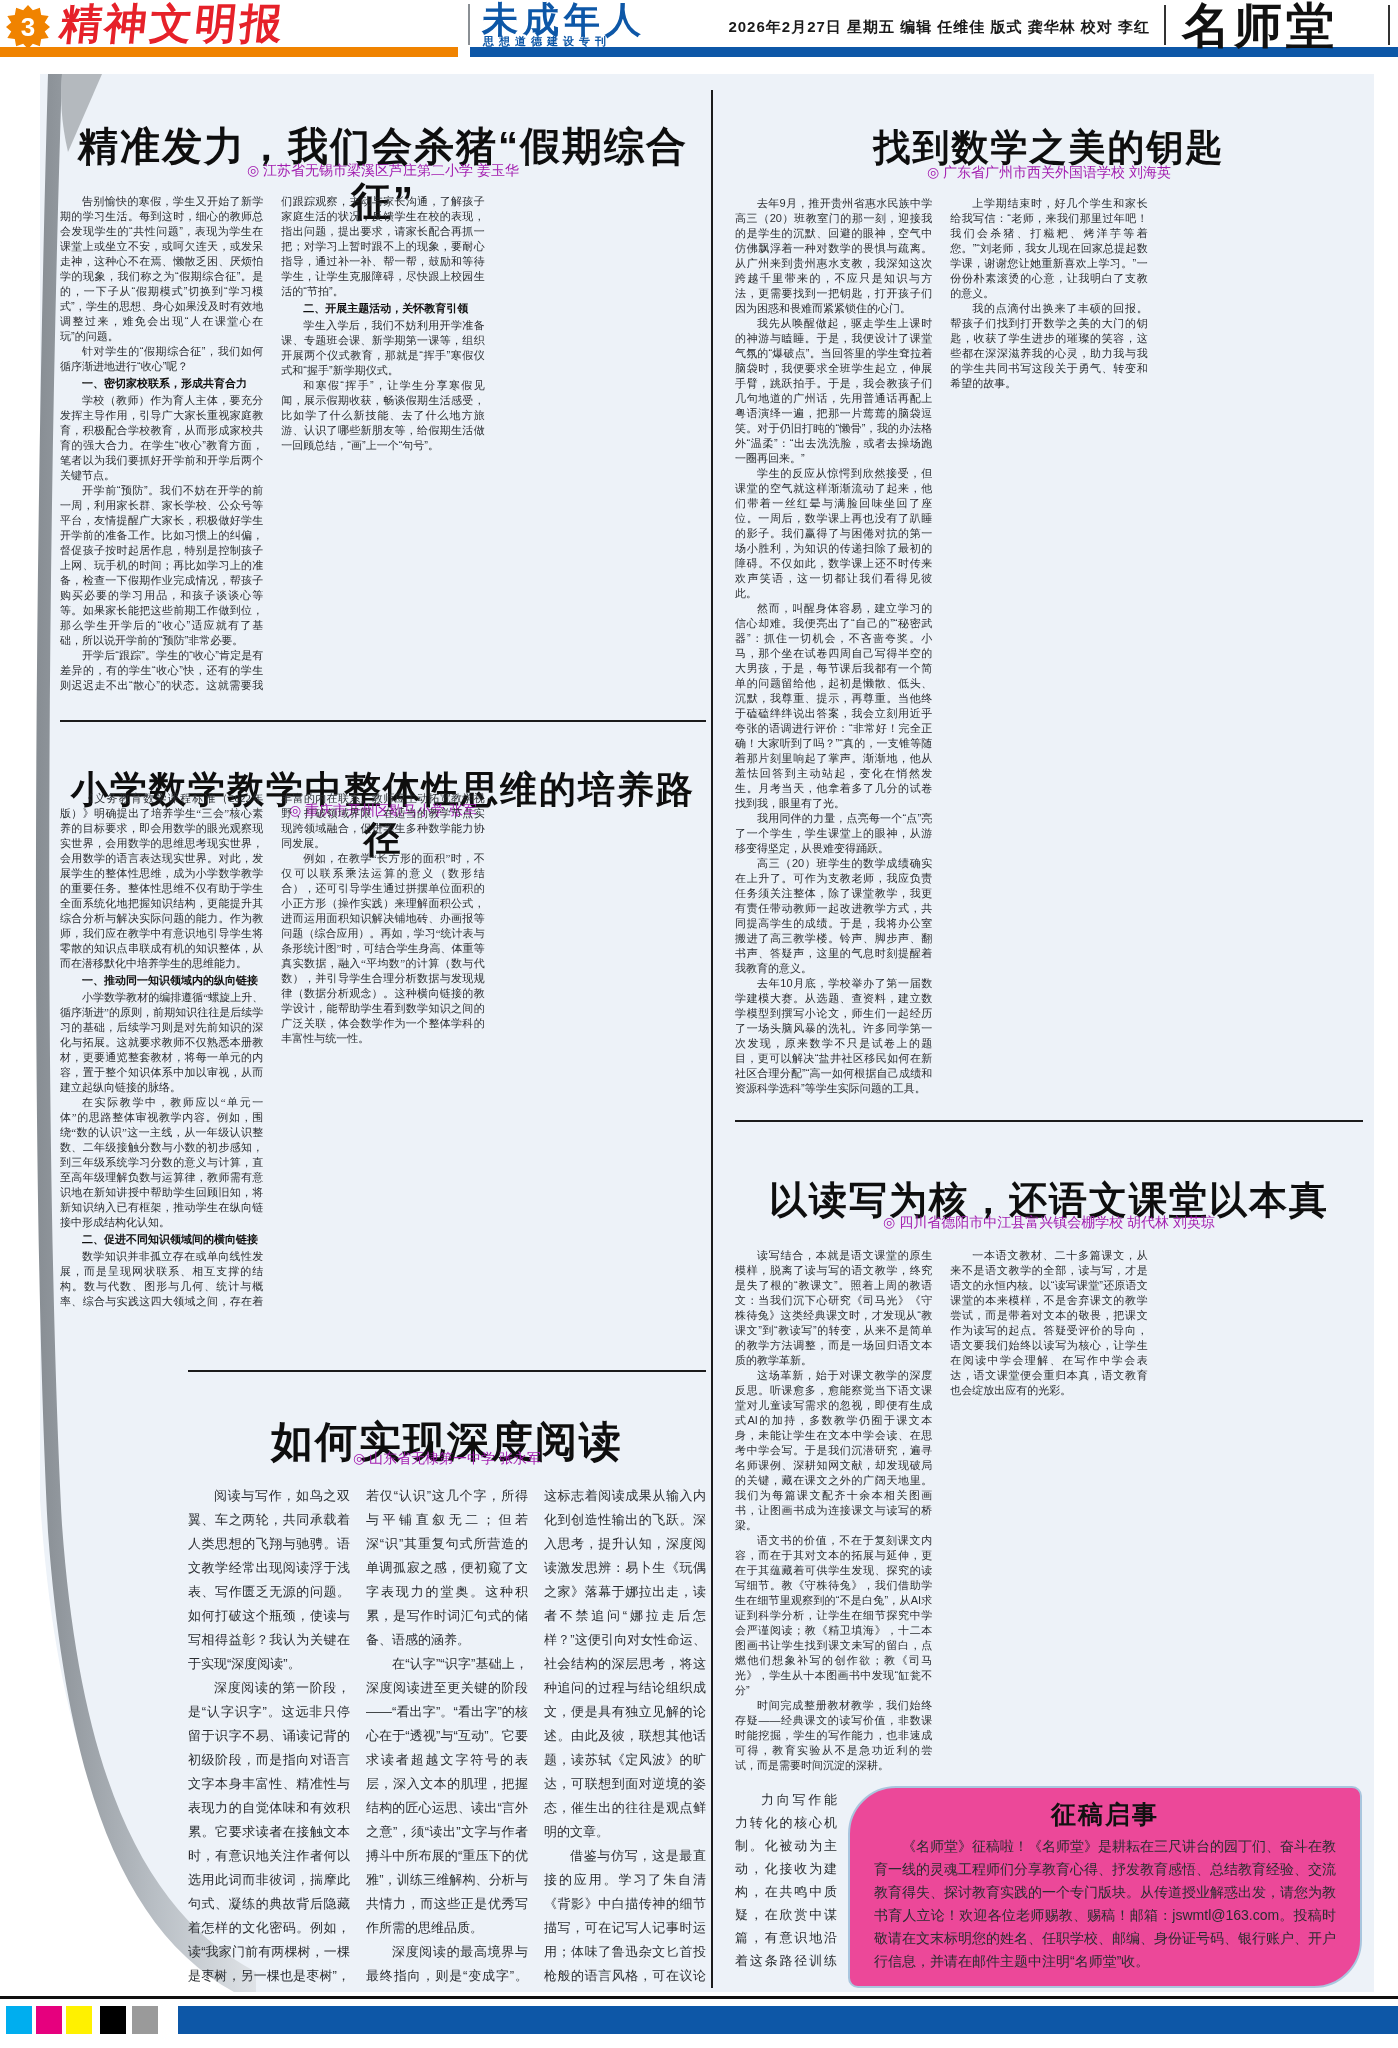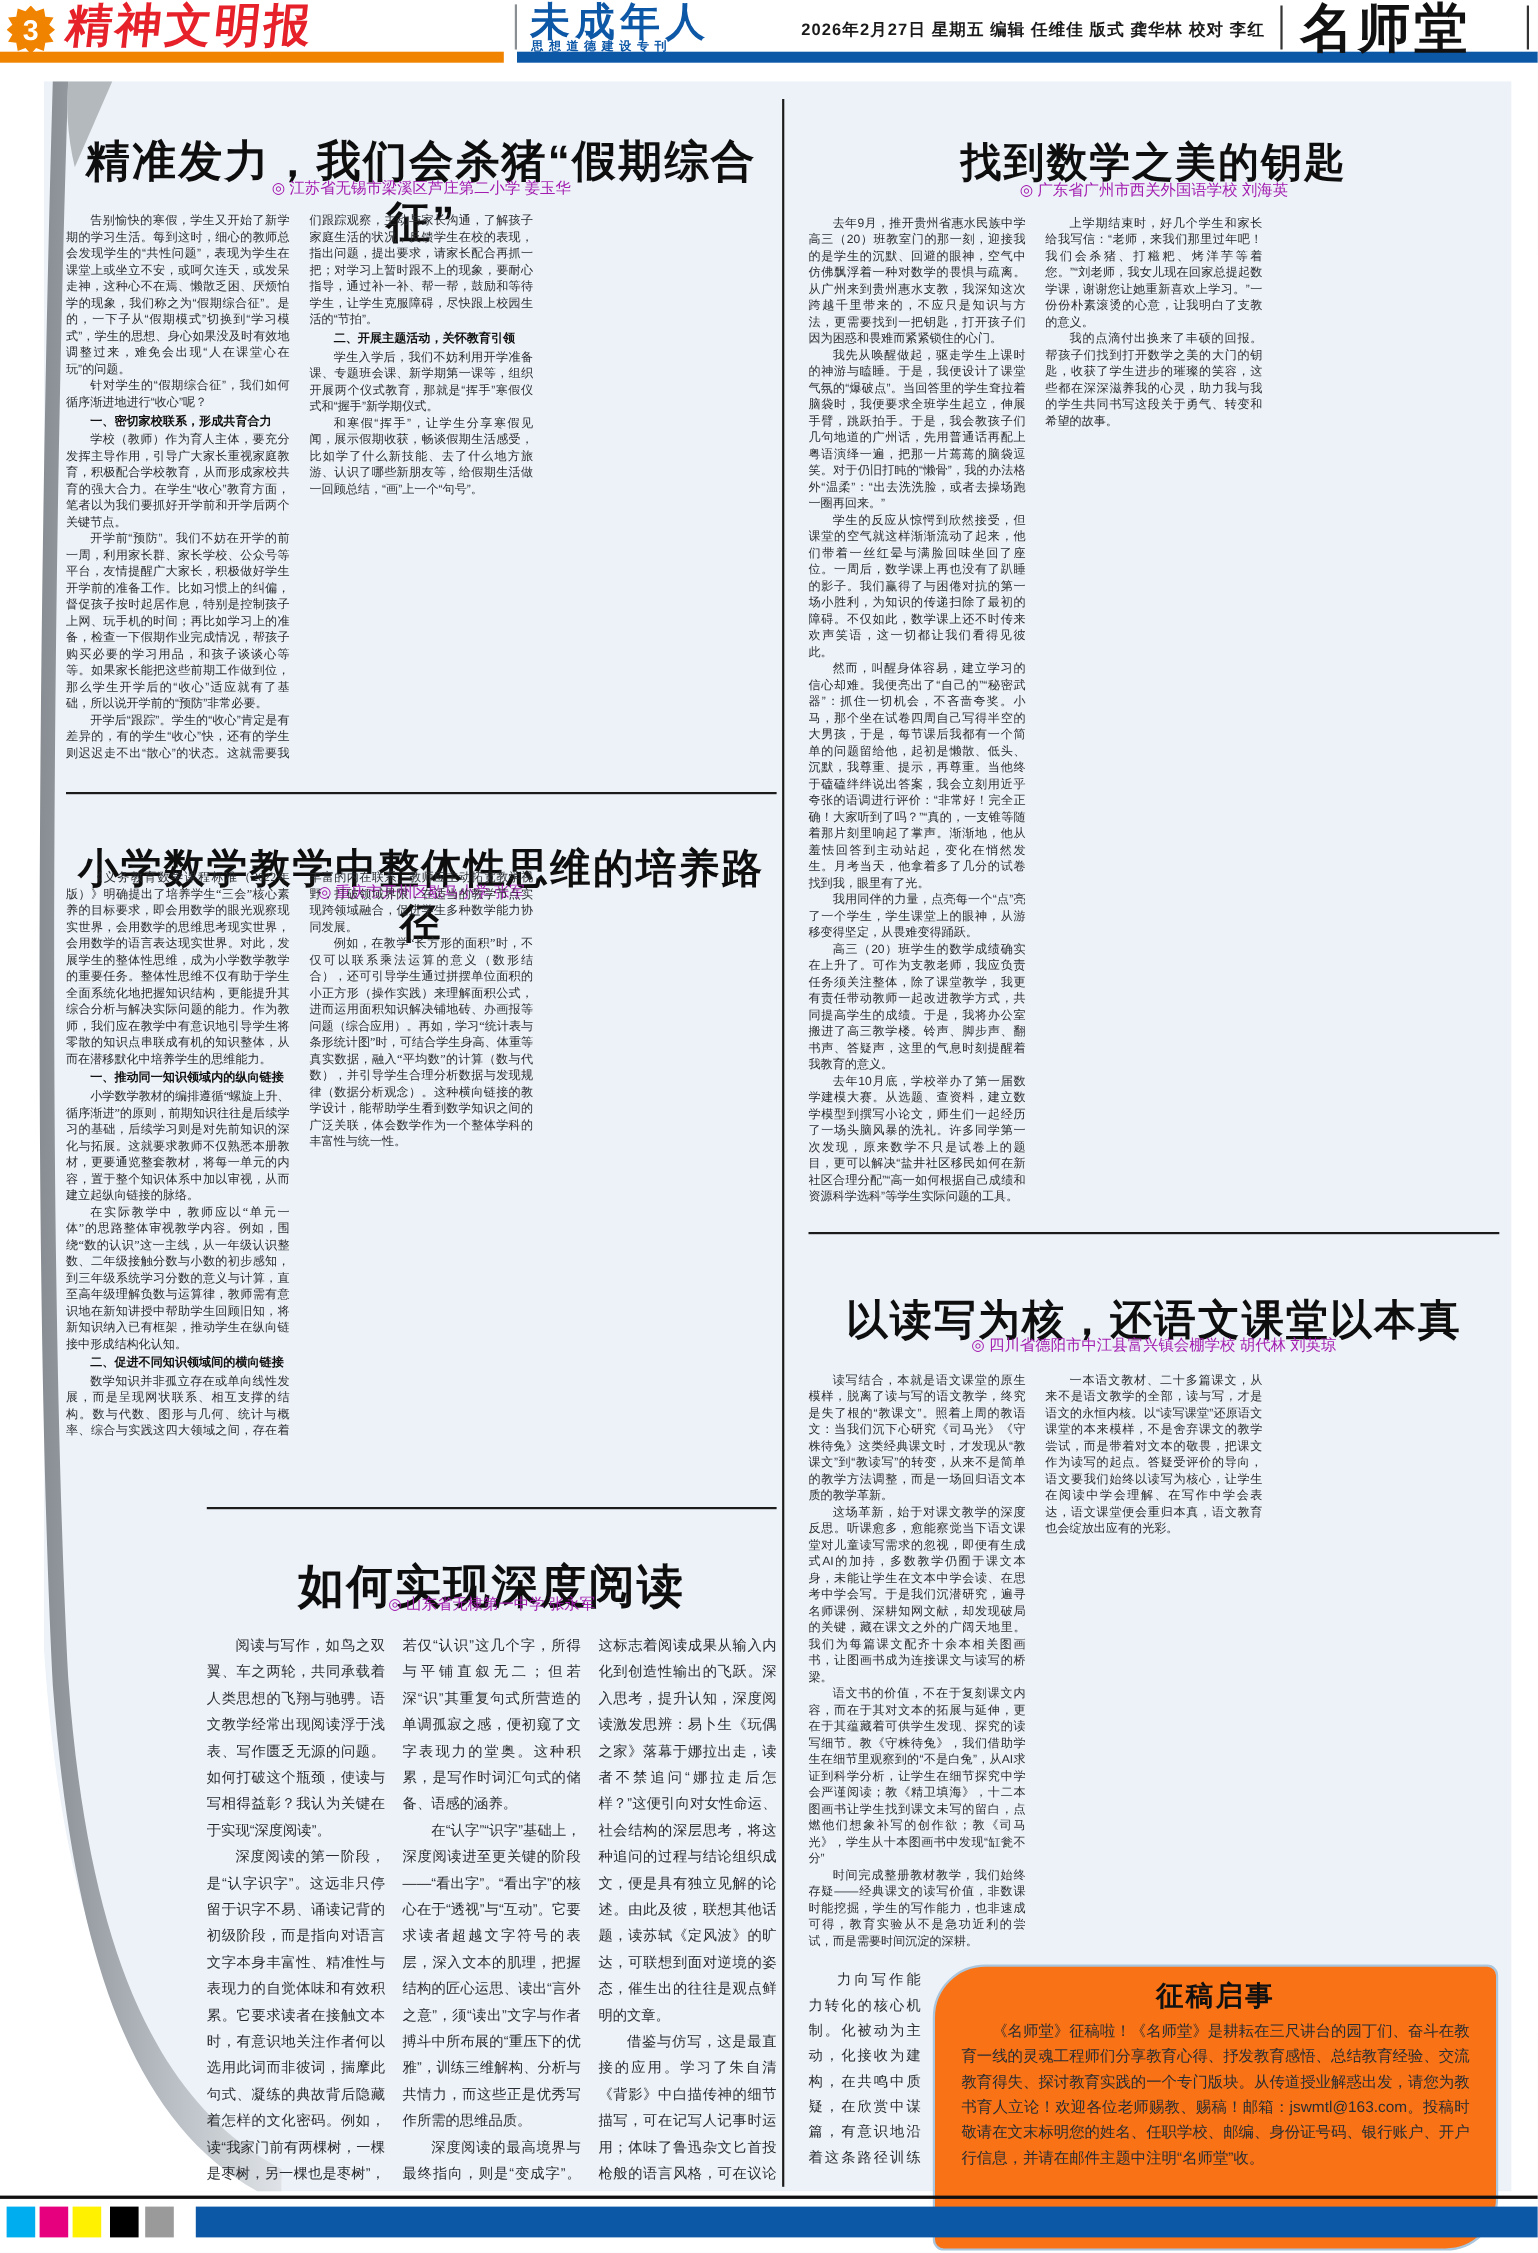--- a/index.html
+++ b/index.html
@@ -57,22 +57,22 @@
   #a4-body{left:188px;top:1484px;width:518px;height:506px;font-size:13px;line-height:24px;column-gap:16px;}
   #a2-title{left:735px;top:98px;width:628px;font-size:37px;}
   #a2-byline{left:735px;top:164px;width:628px;}
   #a2-body{left:735px;top:196px;width:628px;height:910px;}
   #a5-title{left:735px;top:1150px;width:628px;font-size:38px;}
   #a5-byline{left:735px;top:1214px;width:628px;}
   #a5-body{left:735px;top:1248px;width:628px;height:526px;}
   #a5-cont{left:735px;top:1788px;width:102px;height:198px;column-count:1;font-size:13px;line-height:23px;}
   
   .notice{
-    position:absolute;left:848px;top:1786px;width:514px;height:260px;box-sizing:border-box;
-    background:#f97316;border:2px solid #a9c6de;border-radius:48px 10px 48px 10px;
+    position:absolute;left:848px;top:1786px;width:514px;height:202px;box-sizing:border-box;
+    background:#ec4899;border:2px solid #a9c6de;border-radius:48px 10px 48px 10px;
   }
   .notice-title{text-align:center;font-size:25px;font-weight:900;color:#111;margin-top:10px;letter-spacing:2px;}
   .notice-body{padding:4px 24px 0 24px;font-size:14px;line-height:23px;color:#2a2d31;text-align:justify;text-indent:2em;}
   
   .foot-line{position:absolute;left:0;top:1996px;width:1398px;height:3px;background:#101010;}
   .reg{position:absolute;top:2006px;width:26px;height:28px;}
   #reg-c{left:6px;background:#00aeef;}
   #reg-m{left:36px;background:#e6007e;}
   #reg-y{left:66px;background:#fff100;}
   #reg-k{left:100px;background:#000;}

